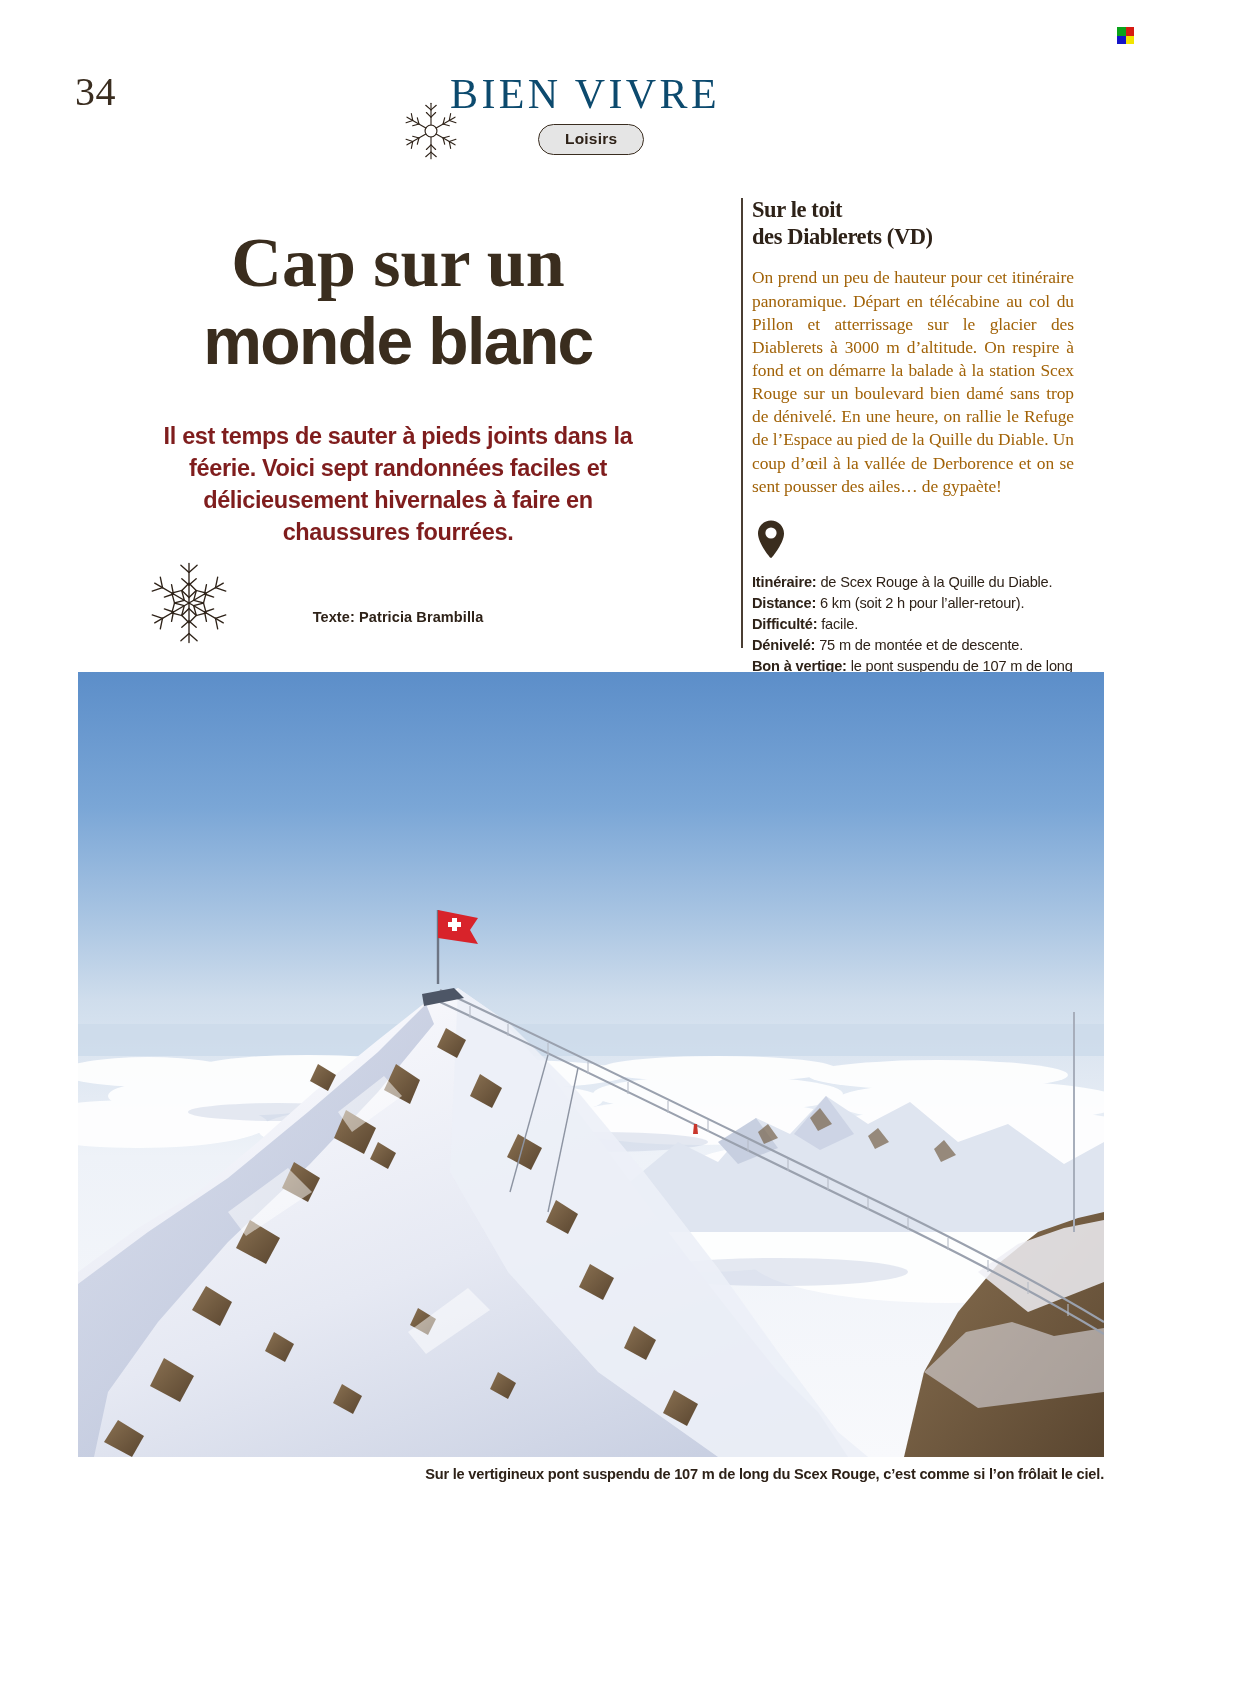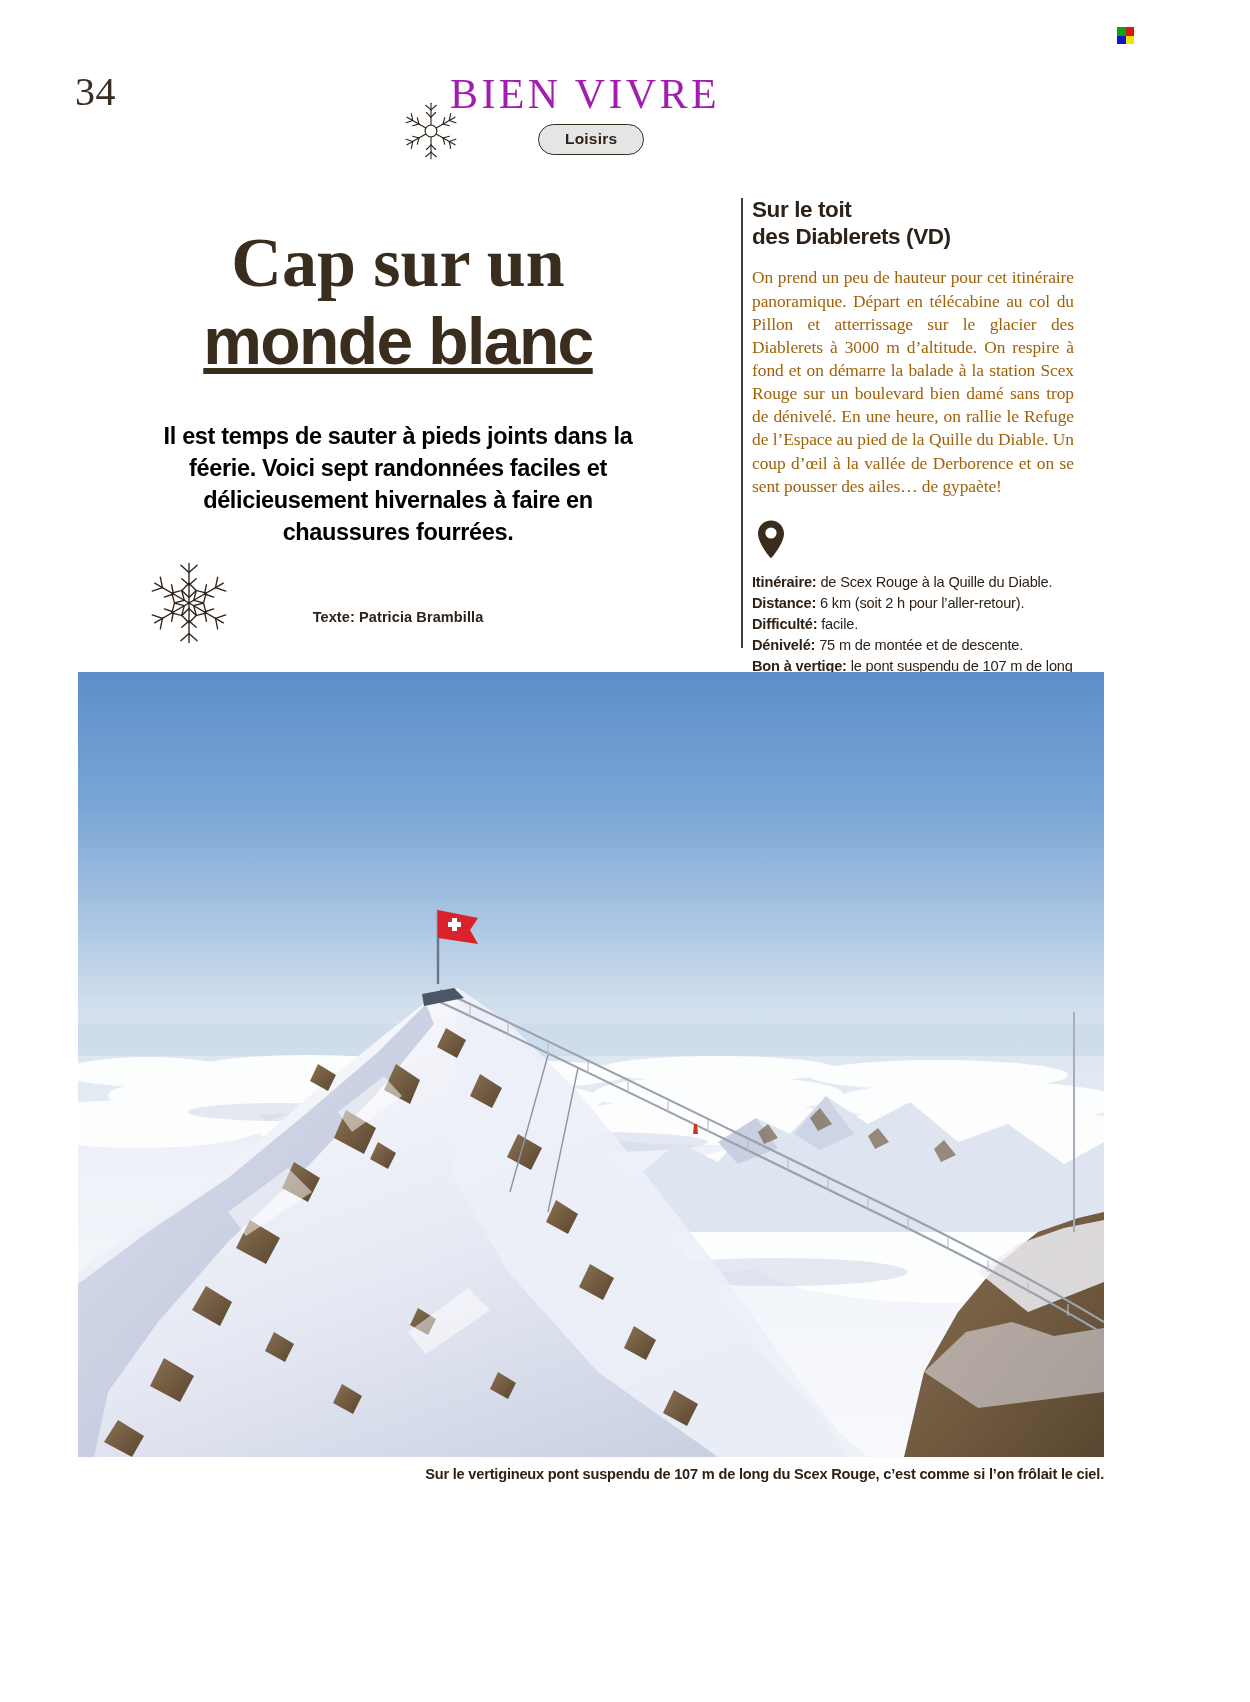--- a/index.html
+++ b/index.html
@@ -63,21 +63,21 @@
     height: 110px;
   }
   .runhead-title {
     position: absolute;
     left: 60px;
     top: 8px;
     font-family: "Liberation Serif", serif;
     font-size: 42px;
     font-weight: 400;
     letter-spacing: 3.4px;
-    color: #a21caf;
+    color: #0c4a6e;
     white-space: nowrap;
   }
   .runhead-snowflake {
     position: absolute;
     left: 8px;
     top: 36px;
     width: 66px;
     height: 66px;
   }
   .runhead-badge {
@@ -113,31 +113,30 @@
     margin: 0;
   }
   .headline-2 {
     font-family: "Liberation Sans", sans-serif;
     font-size: 66px;
     font-weight: 700;
     line-height: 1.02;
     letter-spacing: -1.6px;
     color: #3a2d1e;
     margin: 10px 0 0 0;
-    text-decoration: underline;
   }
   .standfirst {
     margin: 46px auto 0;
     width: 474px;
     font-family: "Liberation Sans", sans-serif;
     font-size: 23.5px;
     font-weight: 700;
     line-height: 1.36;
     letter-spacing: -0.35px;
-    color: #000000;
+    color: #7f1d1d;
   }
   .byline {
     margin-top: 60px;
     font-size: 14.5px;
     font-weight: 700;
     letter-spacing: 0.1px;
     color: #2e2218;
   }
   .left-snowflake {
     position: absolute;
@@ -156,21 +155,21 @@
   }
   .right-rule {
     position: absolute;
     left: 741px;
     top: 198px;
     width: 1.5px;
     height: 450px;
     background: #4a3e33;
   }
   .box-title {
-    font-family: Liberation Sans, sans-serif;
+    font-family: Liberation Serif, serif;
     font-size: 22.5px;
     font-weight: 700;
     line-height: 1.21;
     letter-spacing: -0.4px;
     color: #2e2218;
     margin: 0;
   }
   .box-body {
     margin: 16px 0 0 0;
     font-family: "Liberation Serif", serif;

